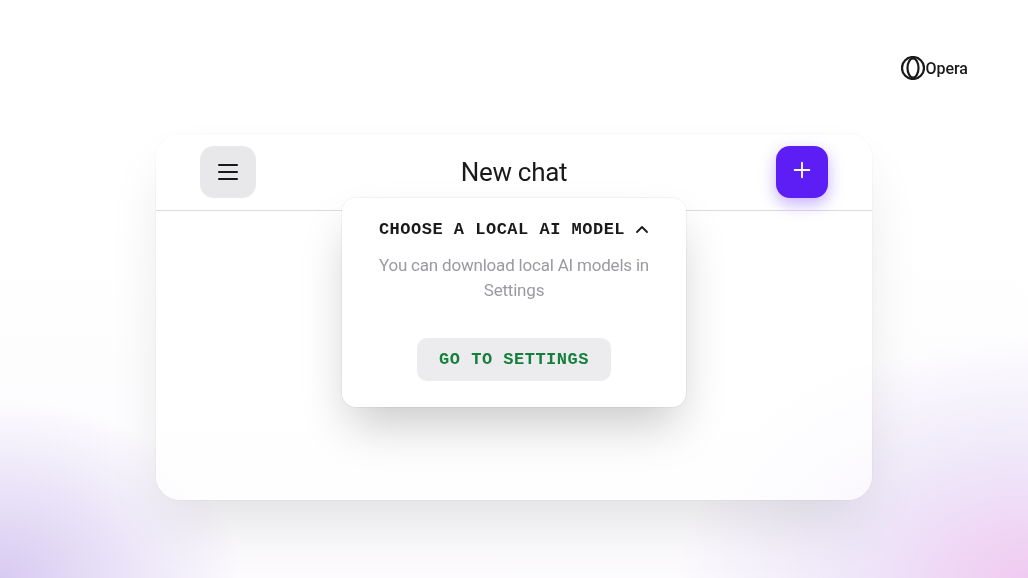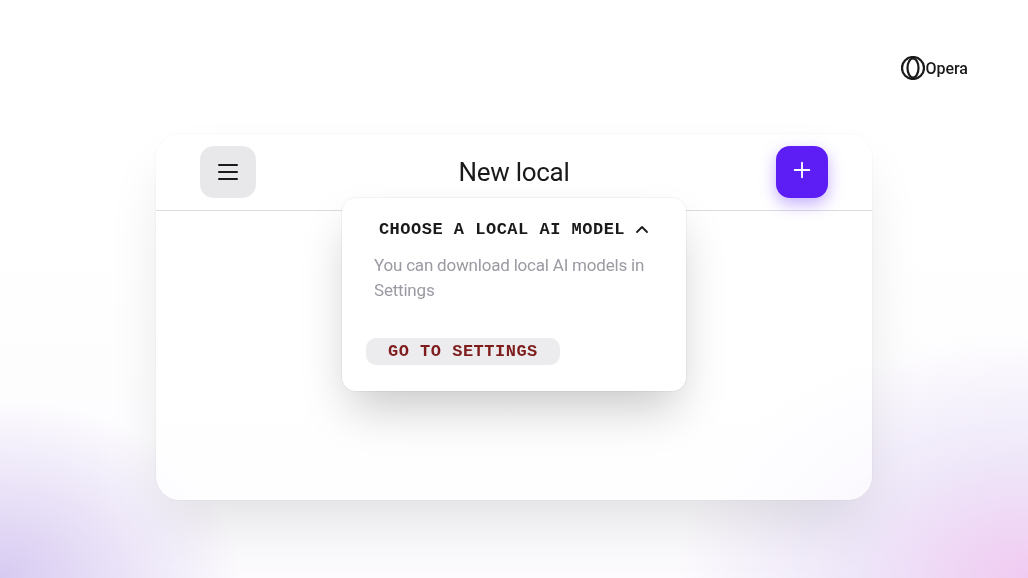--- a/index.html
+++ b/index.html
@@ -134,21 +134,21 @@
     .dropdown-panel {
       position: absolute;
       top: 198px;
       left: 342px;
       width: 344px;
       background: #ffffff;
       border-radius: 14px;
       box-shadow: 0 24px 48px -8px rgba(0, 0, 0, 0.22), 0 0 0 1px rgba(0,0,0,0.04);
       padding: 22px 24px 26px;
       z-index: 20;
-      text-align: left;
+      text-align: center;
     }
     
     .dropdown-header {
       display: flex;
       align-items: center;
       justify-content: center;
       gap: 10px;
       margin-bottom: 14px;
     }
     
@@ -174,26 +174,26 @@
       line-height: 1.45;
       margin-bottom: 36px;
       letter-spacing: -0.2px;
       padding: 0 8px;
     }
     
     .settings-button {
       display: inline-block;
       background: #ececee;
       border-radius: 10px;
-      padding: 4px 22px;
+      padding: 12px 22px;
       font-family: "Courier New", monospace;
       font-size: 17px;
       font-weight: 700;
       letter-spacing: 0.5px;
-      color: #7f1d1d;
+      color: #15803d;
       cursor: pointer;
     }
   </style>
 </head>
 <body>
 
 <div class="bg-gradient"></div>
 
 <div class="opera-logo">
   <span class="opera-icon">
@@ -207,21 +207,21 @@
 
 <div class="chat-panel">
   <div class="header-row">
     <div class="menu-button">
       <div class="menu-icon">
         <span></span>
         <span></span>
         <span></span>
       </div>
     </div>
-    <div class="page-title">New local</div>
+    <div class="page-title">New chat</div>
     <div class="new-button">
       <span class="plus-icon">
         <svg viewBox="0 0 24 24" width="22" height="22">
           <path d="M12 4 L12 20 M4 12 L20 12" stroke="#ffffff" stroke-width="2" stroke-linecap="round"></path>
         </svg>
       </span>
     </div>
   </div>
   <div class="divider"></div>
 </div>

